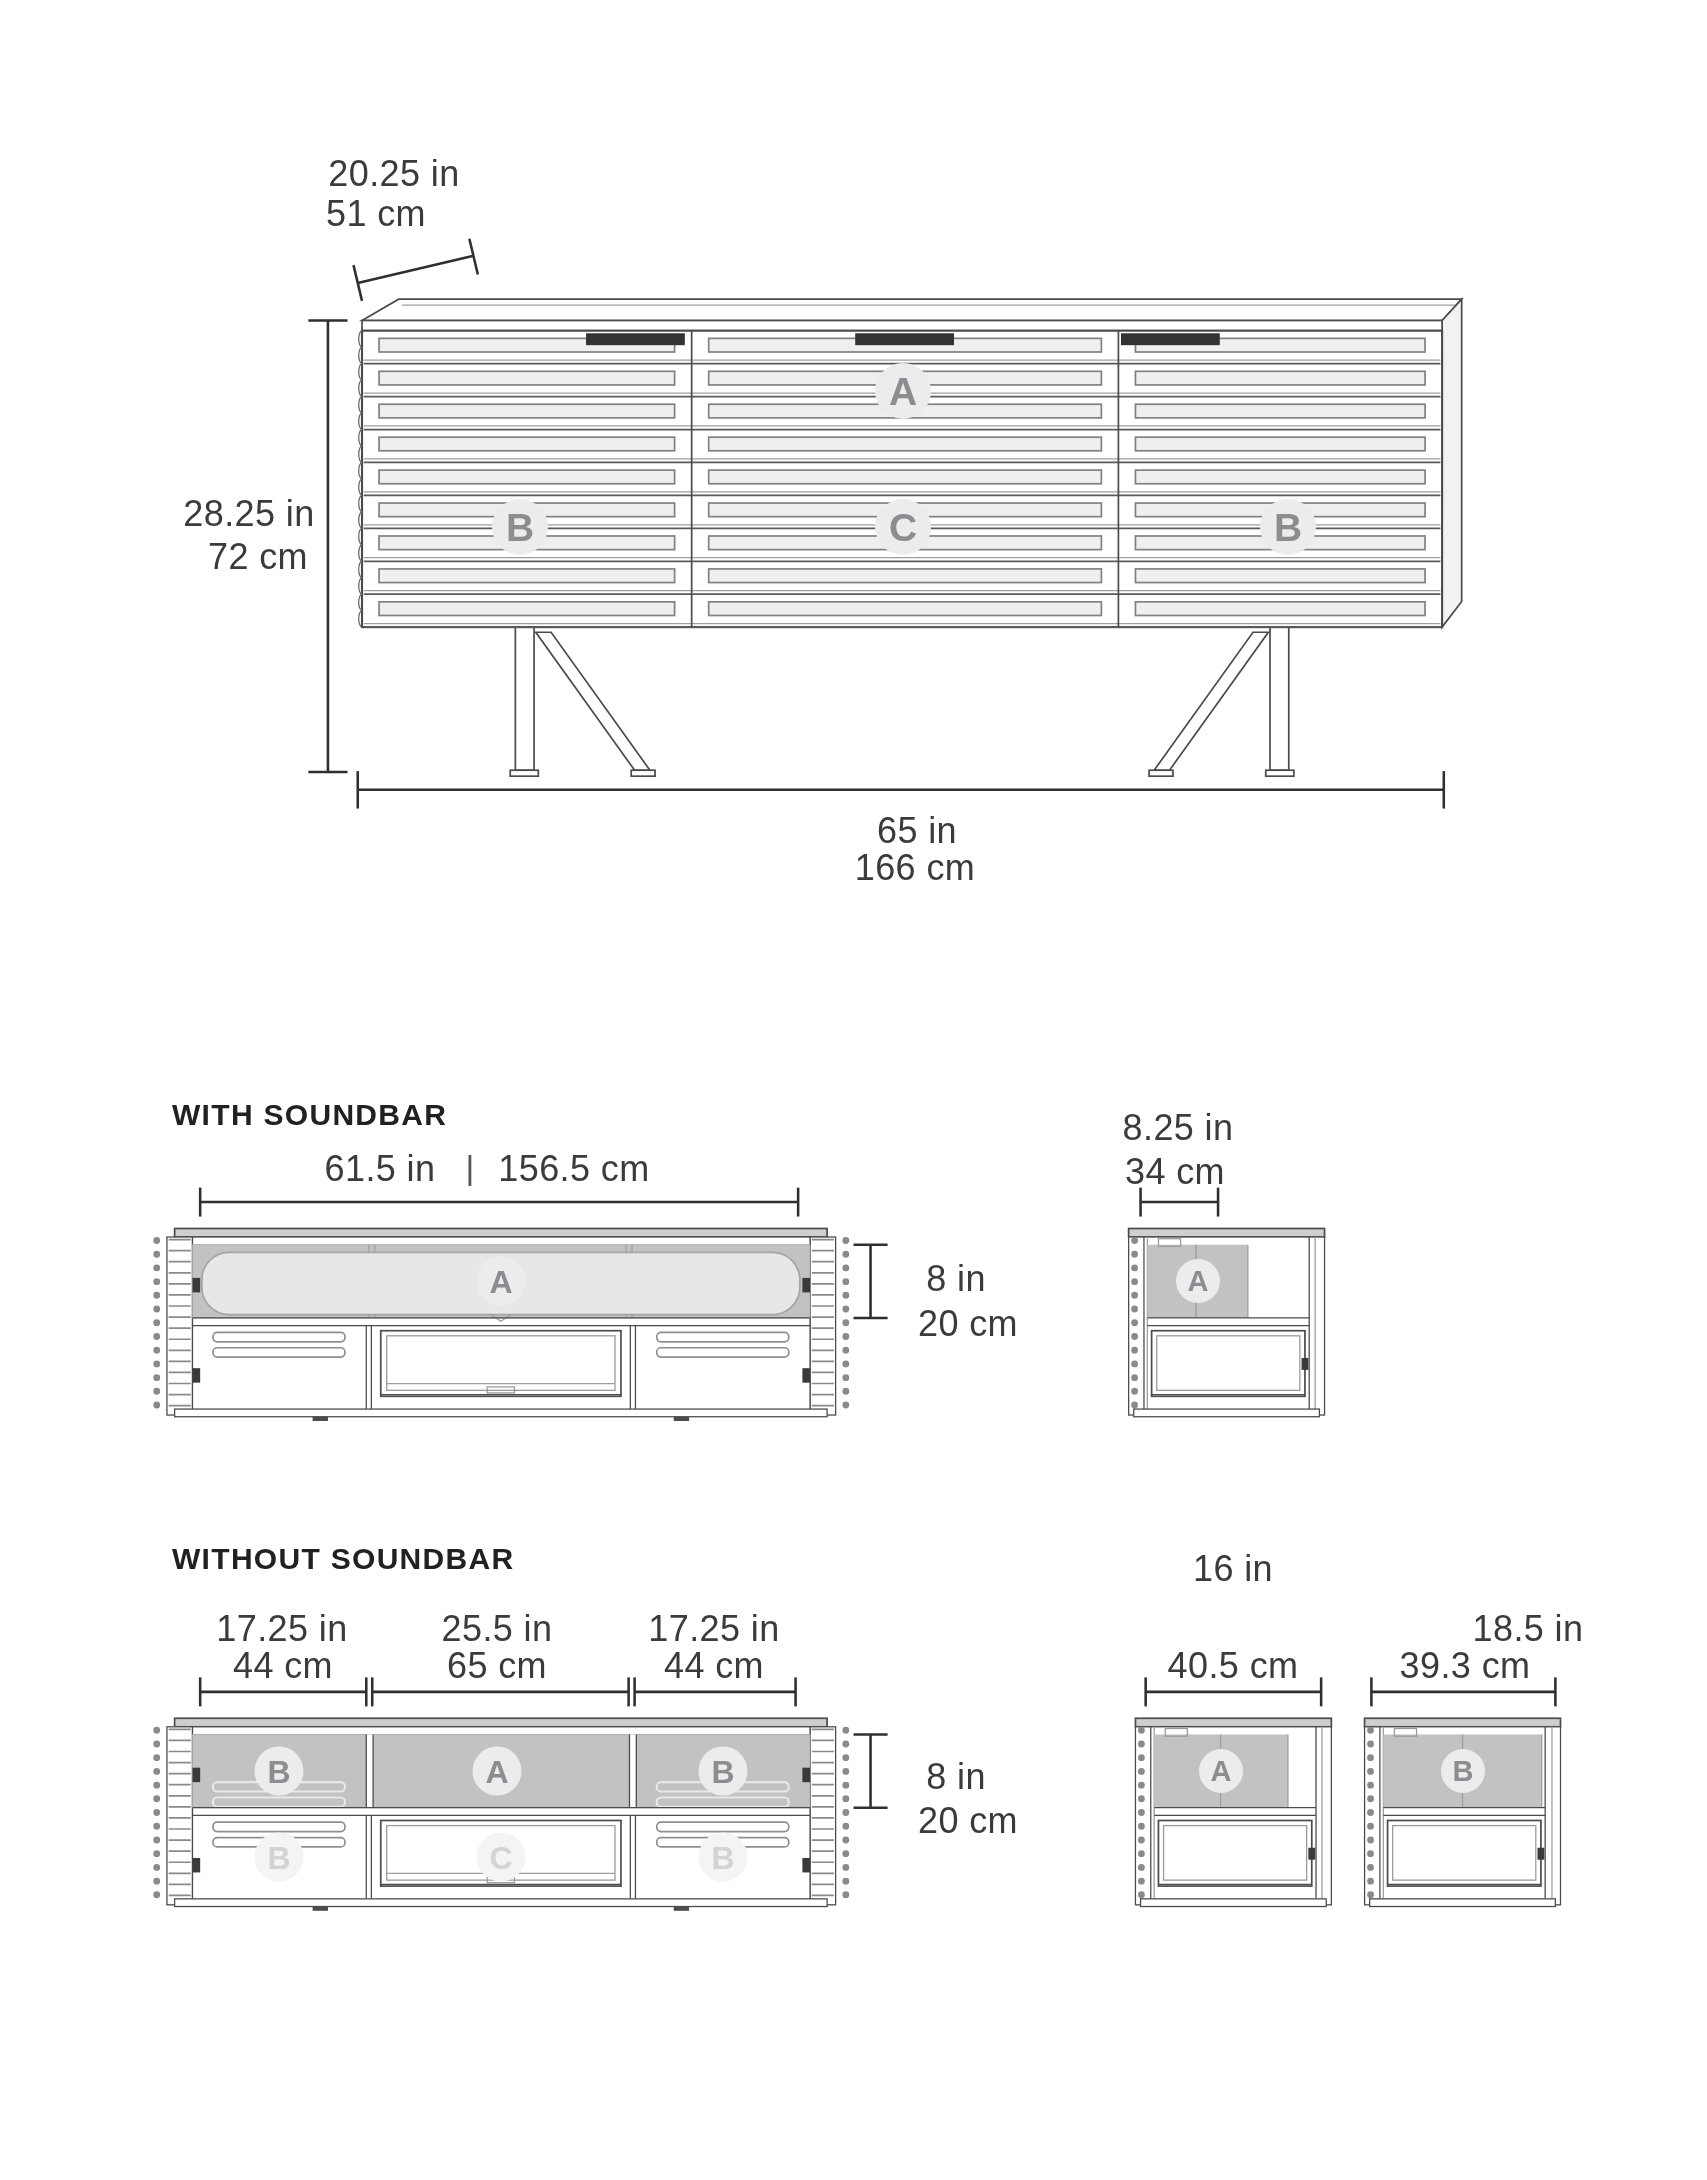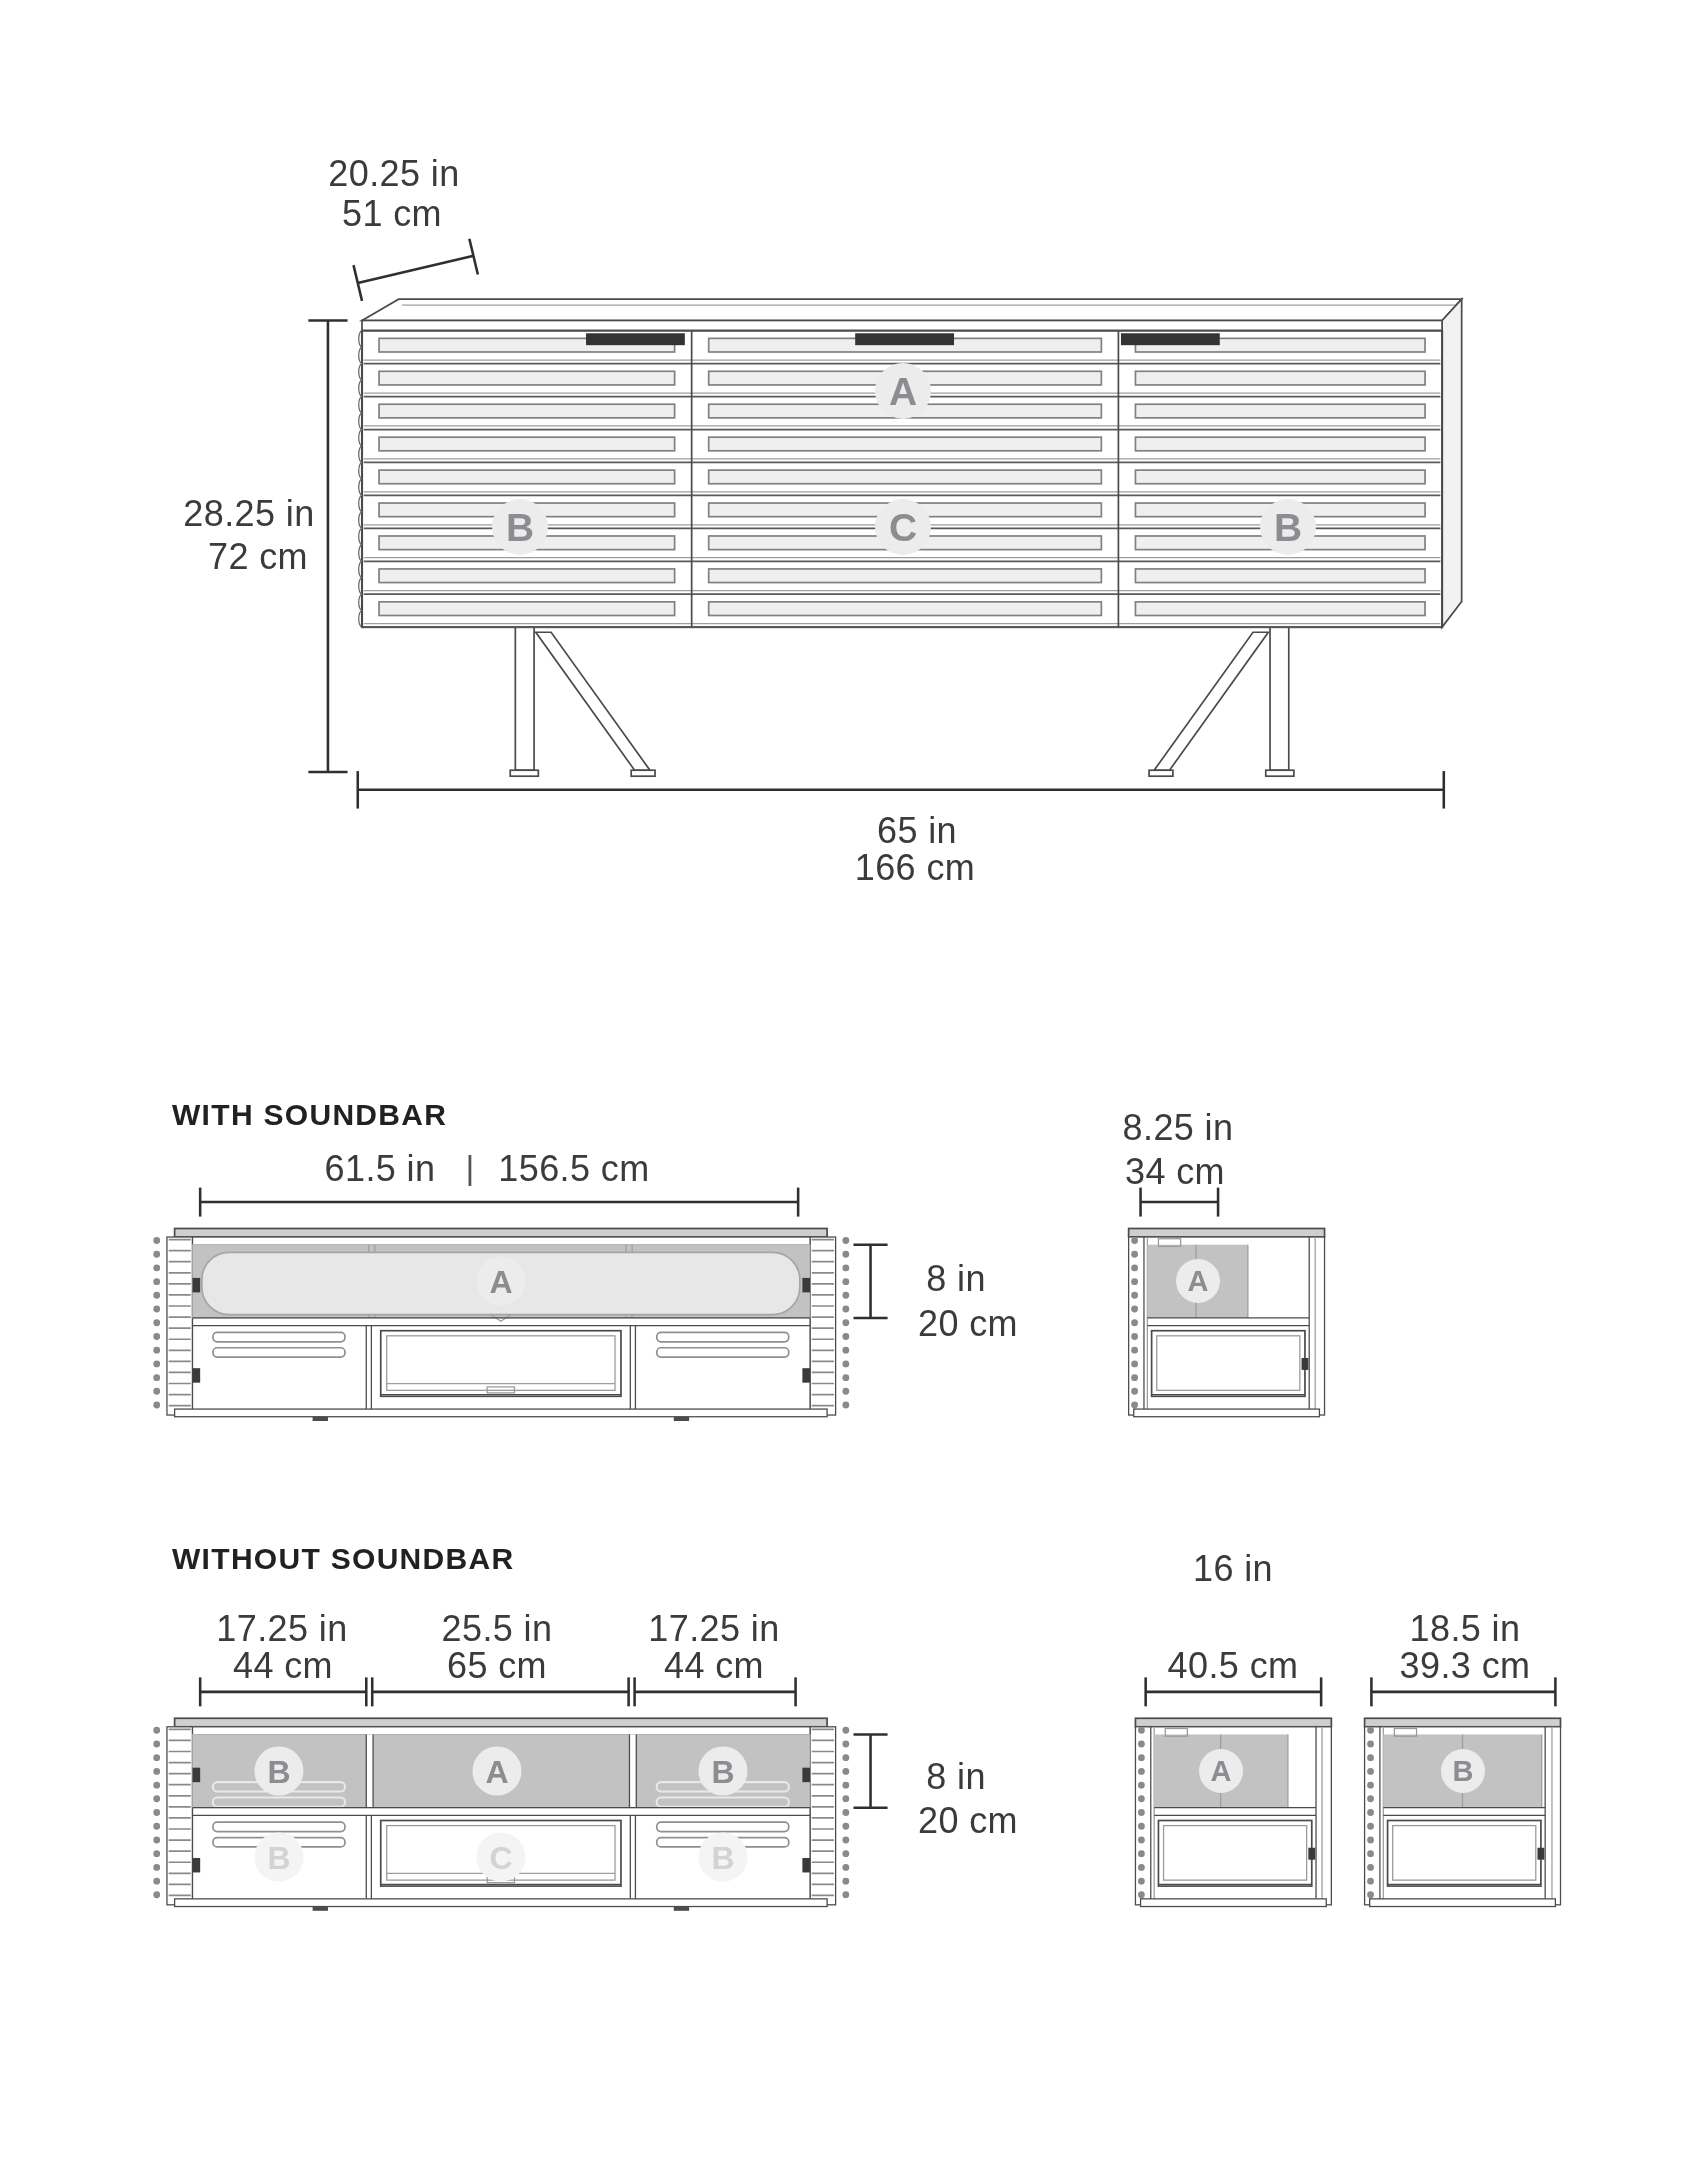--- a/index.html
+++ b/index.html
@@ -305,21 +305,21 @@
       <line class="s15" x1="1624" y1="2077" x2="1814" y2="2077"></line>
       <rect class="wln" x="1629" y="2083" width="180" height="77"></rect>
       <rect class="ltr" x="1635" y="2089" width="168" height="64"></rect>
       <line class="s15" x1="1629" y1="2158" x2="1809" y2="2158"></line>
       <rect class="wln15" x="1608" y="2175" width="218" height="9"></rect>
       <rect x="1805" y="2115" width="8" height="14" fill="#3a3a3a"></rect>
     </g>
   </svg>
 
   <div class="t" style="left:394px;top:128px">20.25 in</div>
-  <div class="t" style="left:392px;top:168px">51 cm</div>
+  <div class="t" style="left:376px;top:168px">51 cm</div>
   <div class="t" style="left:249px;top:468px">28.25 in</div>
   <div class="t" style="left:258px;top:511px">72 cm</div>
   <div class="t" style="left:917px;top:785px">65 in</div>
   <div class="t" style="left:915px;top:822px">166 cm</div>
   <div class="c big" style="left:903px;top:345px">A</div>
   <div class="c big" style="left:520px;top:481px">B</div>
   <div class="c big" style="left:903px;top:481px">C</div>
   <div class="c big" style="left:1288px;top:481px">B</div>
 
   <div class="h" style="left:172px;top:1054px">WITH SOUNDBAR</div>
@@ -337,21 +337,21 @@
   <div class="t" style="left:282px;top:1583px">17.25 in</div>
   <div class="t" style="left:283px;top:1620px">44 cm</div>
   <div class="t" style="left:497px;top:1583px">25.5 in</div>
   <div class="t" style="left:497px;top:1620px">65 cm</div>
   <div class="t" style="left:714px;top:1583px">17.25 in</div>
   <div class="t" style="left:714px;top:1620px">44 cm</div>
   <div class="t" style="left:956px;top:1731px">8 in</div>
   <div class="t" style="left:968px;top:1775px">20 cm</div>
   <div class="t" style="left:1233px;top:1523px">16 in</div>
   <div class="t" style="left:1233px;top:1620px">40.5 cm</div>
-  <div class="t" style="left:1465px;top:1583px">18.5 in</div>
+  <div class="t" style="left:1528px;top:1583px">18.5 in</div>
   <div class="t" style="left:1465px;top:1620px">39.3 cm</div>
   <div class="c med" style="left:279px;top:1725px">B</div>
   <div class="c med" style="left:497px;top:1725px">A</div>
   <div class="c med" style="left:723px;top:1725px">B</div>
   <div class="c med faint" style="left:279px;top:1811px">B</div>
   <div class="c med faint" style="left:501px;top:1811px">C</div>
   <div class="c med faint" style="left:723px;top:1811px">B</div>
   <div class="c sm" style="left:1221px;top:1725px">A</div>
   <div class="c sm" style="left:1463px;top:1725px">B</div>
 

